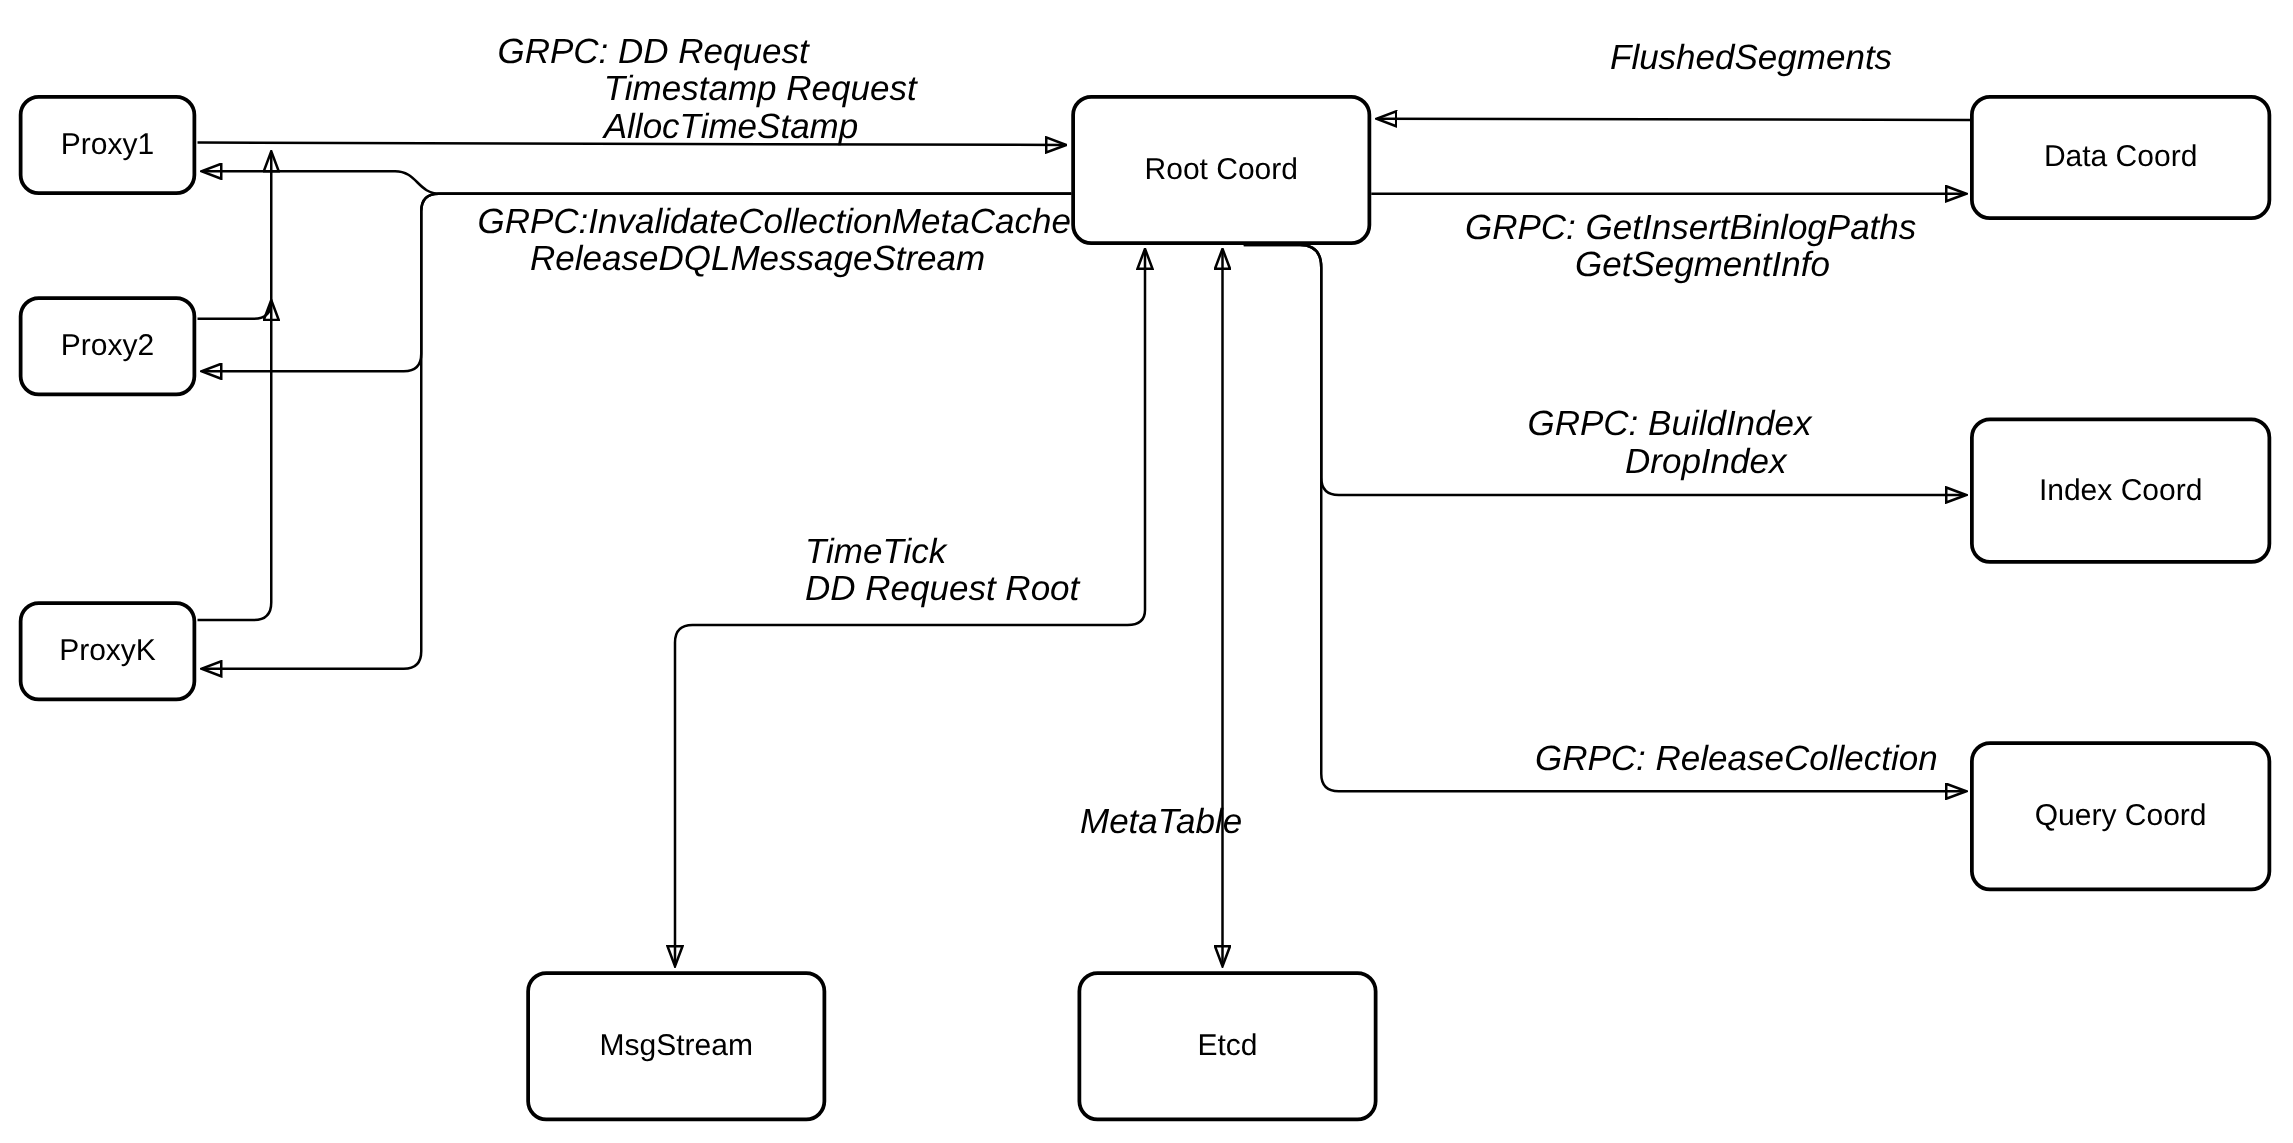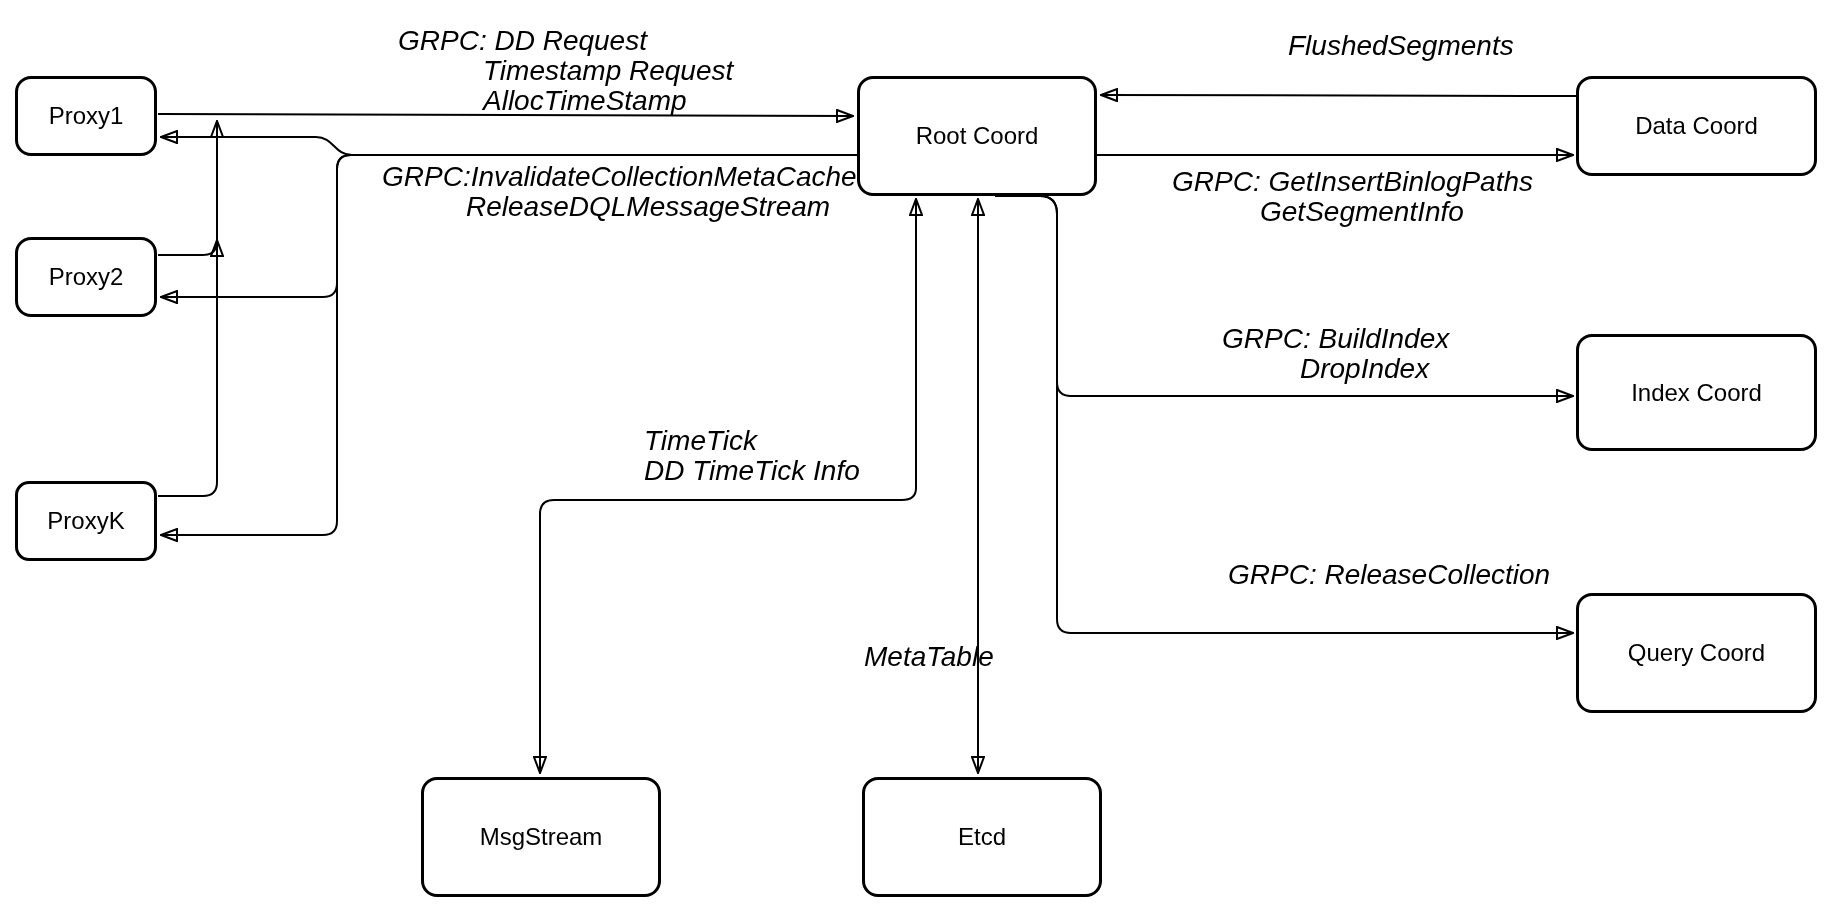--- a/index.html
+++ b/index.html
@@ -89,21 +89,21 @@
   </svg>
 
   <div class="node" style="left:15px; top:76px; width:142px; height:80px;">
     <span>Proxy1</span>
   </div>
 
   <div class="node" style="left:15px; top:237px; width:142px; height:80px;">
     <span>Proxy2</span>
   </div>
 
-  <div class="node" style="left:15px; top:481px; width:142px; height:80px;border-radius:14px;">
+  <div class="node" style="left:15px; top:481px; width:142px; height:80px;">
     <span>ProxyK</span>
   </div>
 
   <div class="node" style="left:857px; top:76px; width:240px; height:120px;">
     <span>Root Coord</span>
   </div>
 
   <div class="node" style="left:1576px; top:76px; width:241px; height:100px;">
     <span>Data Coord</span>
   </div>
@@ -125,43 +125,43 @@
   </div>
 
   <div class="edge-label" style="left:398px; top:26px;">
     <span class="line">GRPC: DD Request</span>
     <span class="line" style="margin-left:85px;">Timestamp Request</span>
     <span class="line" style="margin-left:85px;">AllocTimeStamp</span>
   </div>
 
   <div class="edge-label" style="left:382px; top:162px;">
     <span class="line">GRPC:InvalidateCollectionMetaCache</span>
-    <span class="line" style="margin-left:84px;">ReleaseDQLMessageStream</span>
+    <span class="line" style="margin-left:42px;">ReleaseDQLMessageStream</span>
   </div>
 
   <div class="edge-label" style="left:1162px; top:31px;">
     <span class="line" style="margin-left:126px;">FlushedSegments</span>
   </div>
 
   <div class="edge-label" style="left:1172px; top:167px;">
     <span class="line">GRPC: GetInsertBinlogPaths</span>
     <span class="line" style="margin-left:88px;">GetSegmentInfo</span>
   </div>
 
   <div class="edge-label" style="left:1222px; top:324px;">
     <span class="line">GRPC: BuildIndex</span>
     <span class="line" style="margin-left:78px;">DropIndex</span>
   </div>
 
-  <div class="edge-label" style="left:1228px; top:560px;text-align:right;">
+  <div class="edge-label" style="left:1228px; top:592px;text-align:right;">
     <span class="line">GRPC: ReleaseCollection</span>
   </div>
 
   <div class="edge-label" style="left:644px; top:426px;">
     <span class="line">TimeTick</span>
-    <span class="line">DD TimeTick Info</span>
+    <span class="line">DD Request Root</span>
   </div>
 
   <div class="edge-label" style="left:864px; top:642px;">
     <span class="line">MetaTable</span>
   </div>
 
 </div>
 
 </body></html>

